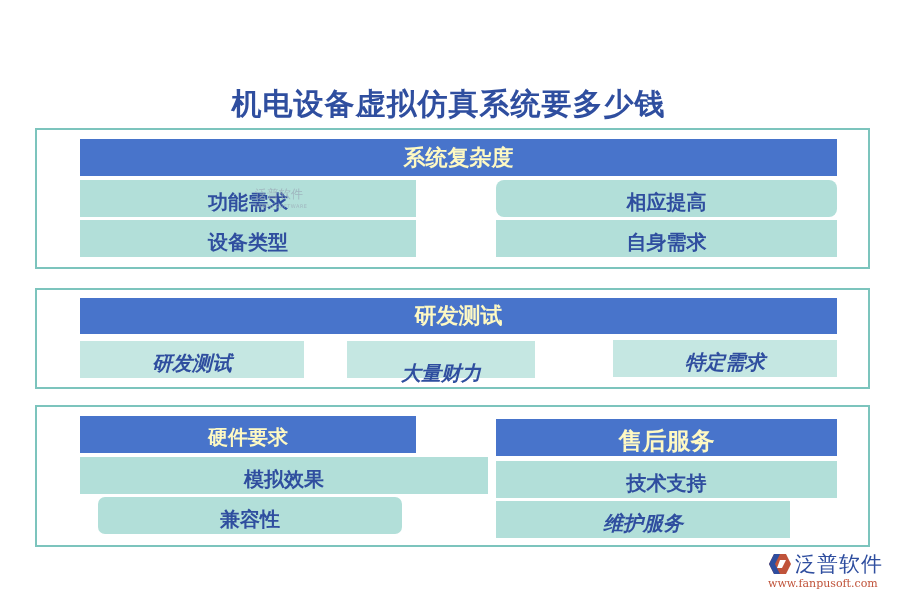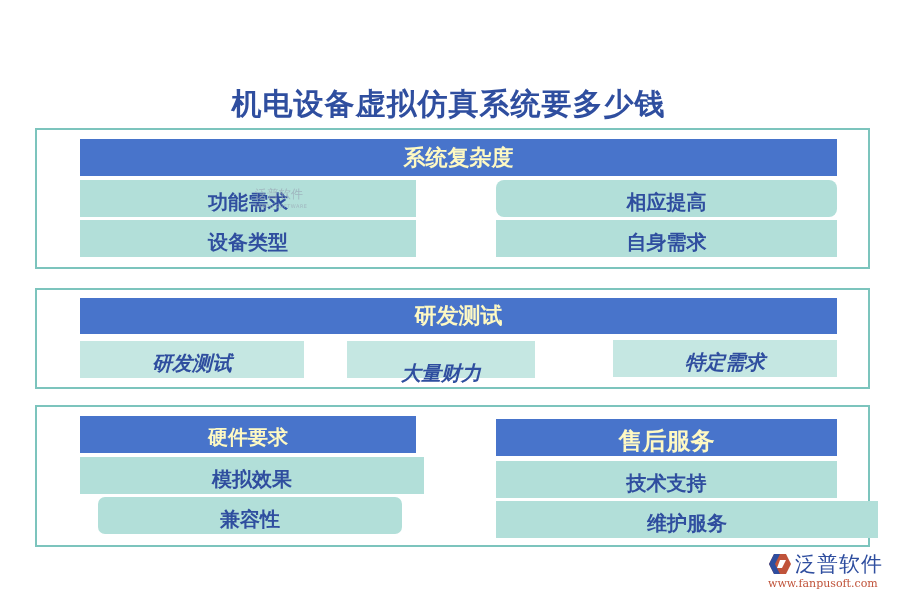--- a/index.html
+++ b/index.html
@@ -53,25 +53,25 @@
 </div>
 
 <div class="abs panel" style="left:35px; top:288px; width:835px; height:101px;"></div>
 <div class="abs head" style="left:80px; top:298px; width:757px; height:36px;">研发测试</div>
 <div class="abs cell light" style="left:80px; top:341px; width:224px; height:37px;">研发测试</div>
 <div class="abs cell light" style="left:347px; top:341px; width:188px; height:37px; padding-top:20px;">大量财力</div>
 <div class="abs cell light" style="left:613px; top:340px; width:224px; height:37px;">特定需求</div>
 
 <div class="abs panel" style="left:35px; top:405px; width:835px; height:142px;"></div>
 <div class="abs head" style="left:80px; top:416px; width:336px; height:37px; font-size:20px; padding-top:6px;">硬件要求</div>
-<div class="abs cell" style="left:80px; top:457px; width:344px; height:37px;">模拟效果</div>
+<div class="abs cell" style="left:80px; top:457px; width:408px; height:37px;">模拟效果</div>
 <div class="abs cell" style="left:98px; top:497px; width:304px; height:37px;border-radius:7px;">兼容性</div>
 <div class="abs head" style="left:496px; top:419px; width:341px; height:37px; font-size:24px; padding-top:6px;">售后服务</div>
 <div class="abs cell" style="left:496px; top:461px; width:341px; height:37px;">技术支持</div>
-<div class="abs cell" style="left:496px; top:501px; width:382px; height:37px;">维护服务</div>
+<div class="abs cell" style="left:496px; top:501px; width:294px; height:37px;font-style:italic;">维护服务</div>
 
 <div class="abs logo">
   <div class="logo-row">
     <span style="display:inline-block; width:24px; height:22px; margin-right:3px;">
       <svg width="24" height="22" viewBox="0 0 24 22">
         <polygon points="6,1 18,1 23,11 18,21 6,21 1,11" fill="#c0533a"></polygon>
         <polygon points="6,1 12,1 7,11 12,21 6,21 1,11" fill="#2f4e9f"></polygon>
         <polygon points="12,7 18,7 14,15 9,15" fill="#ffffff"></polygon>
       </svg>
     </span>

